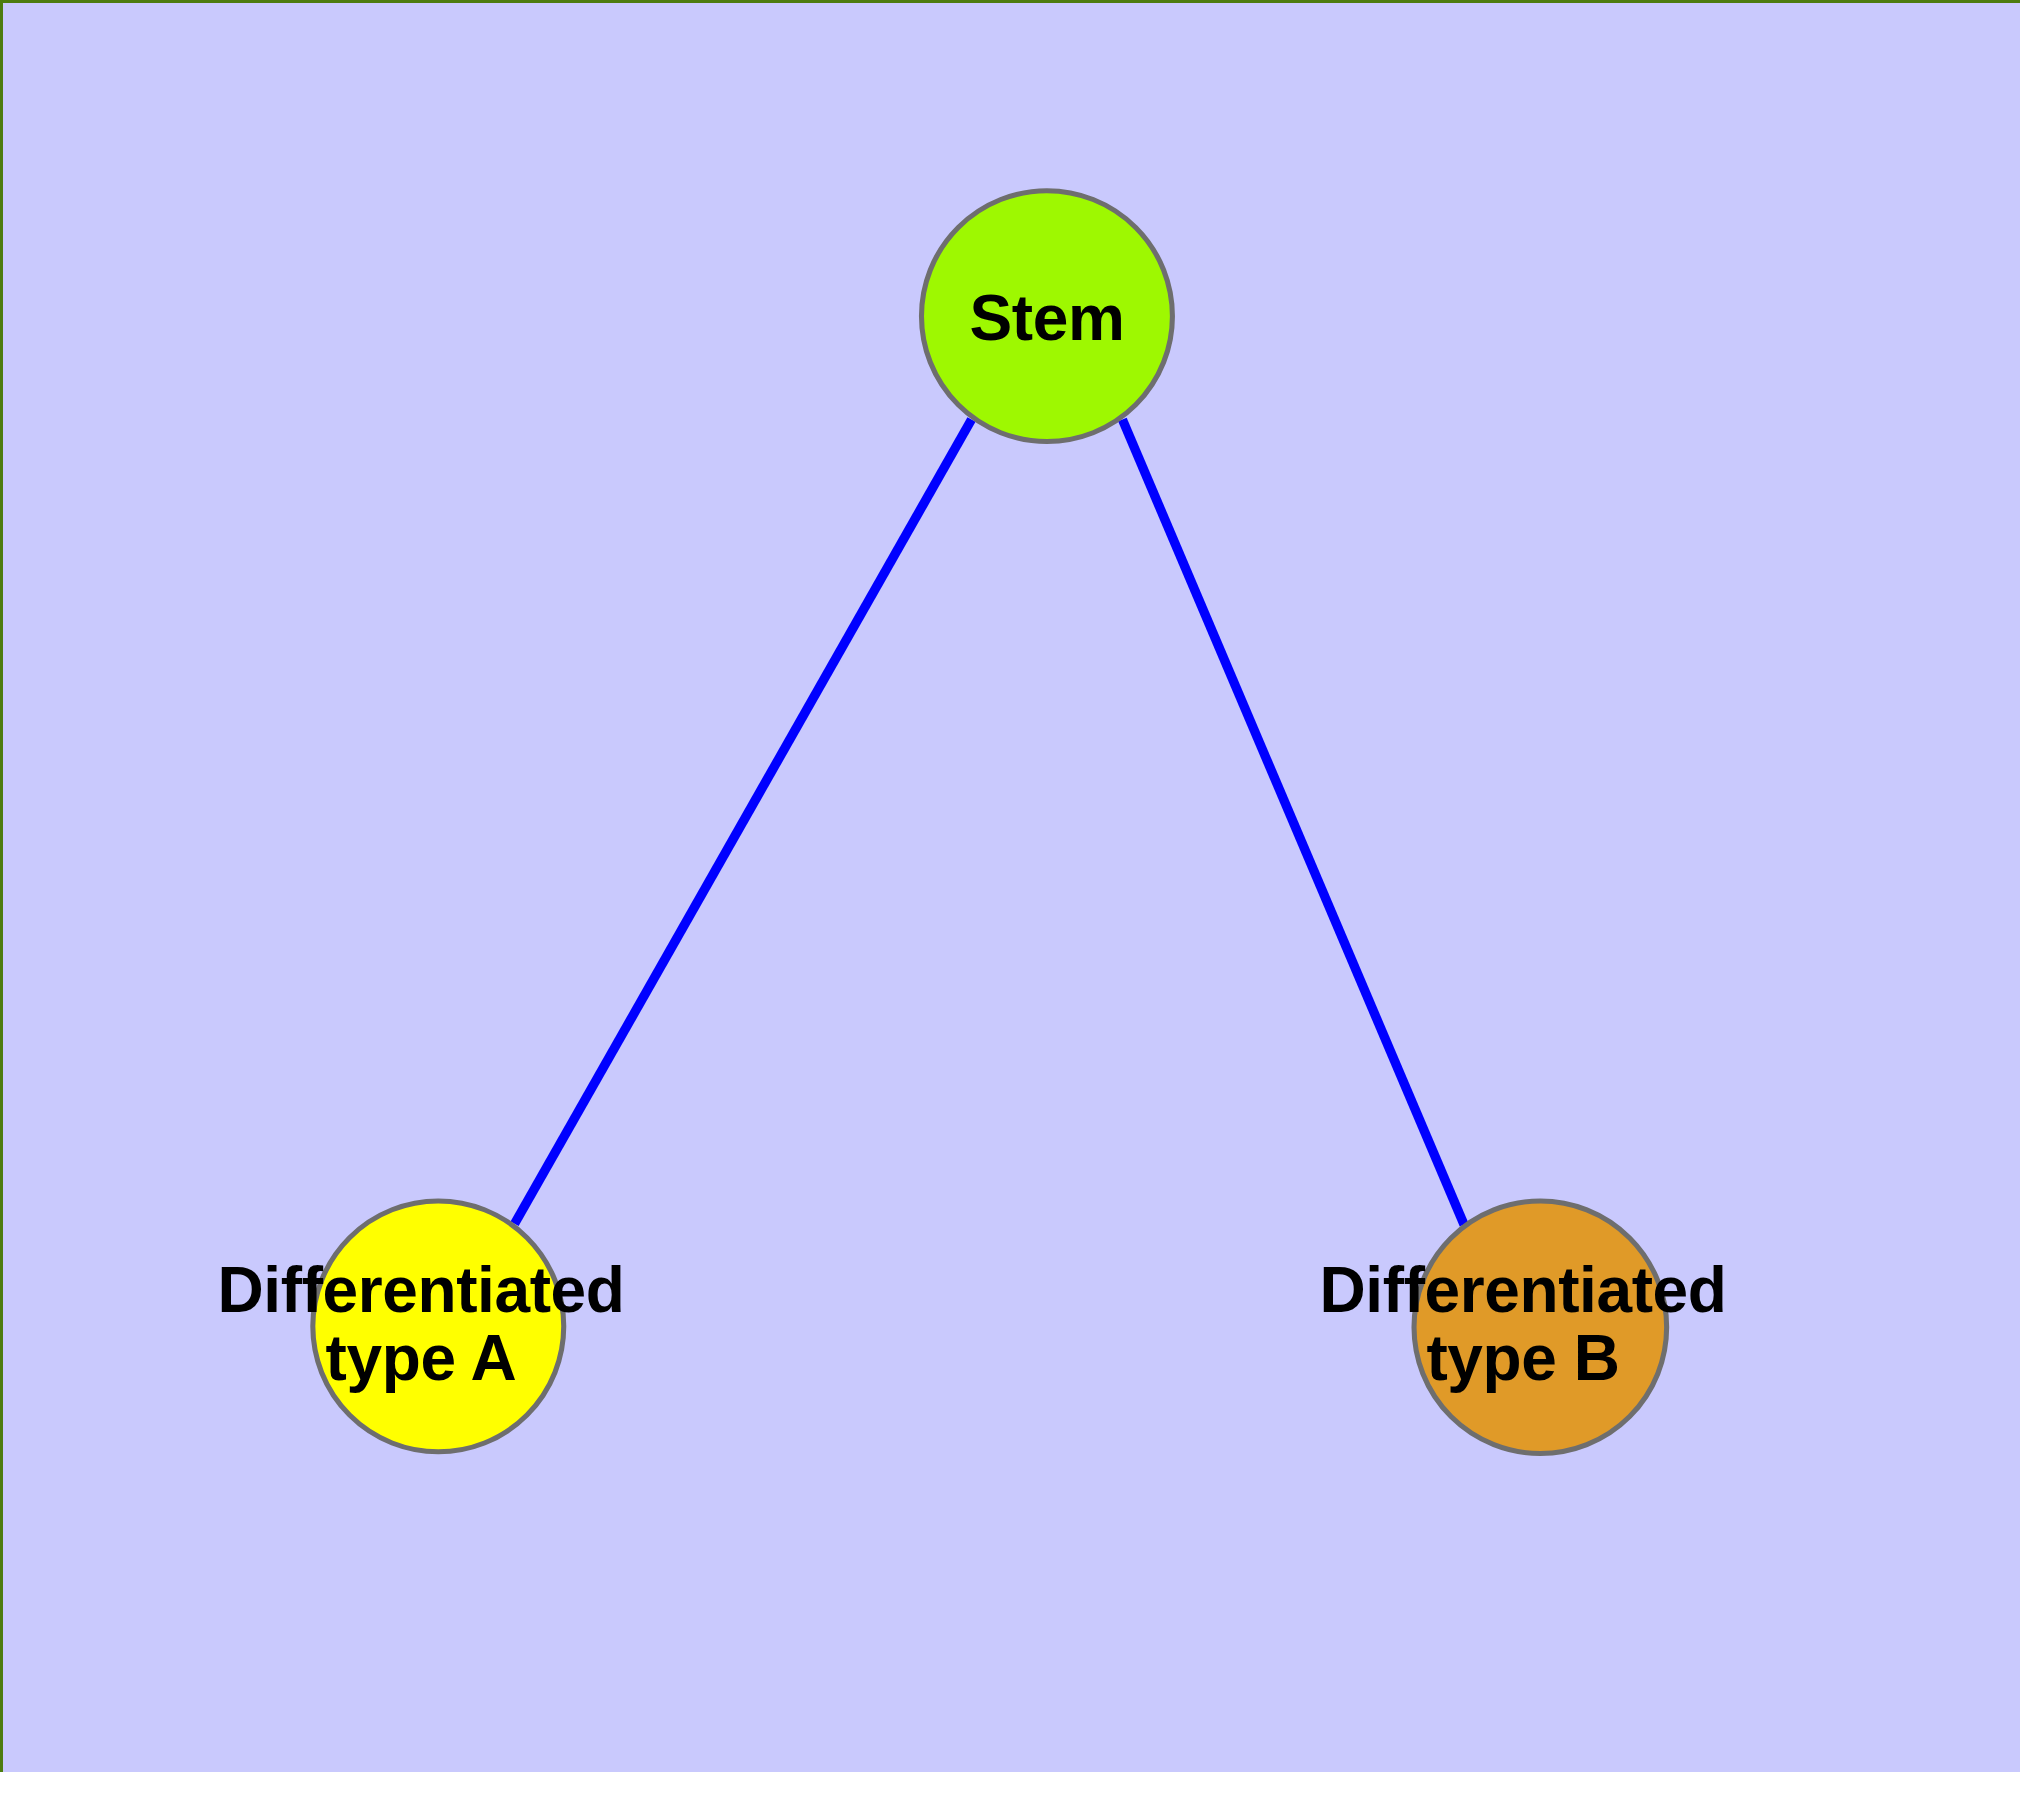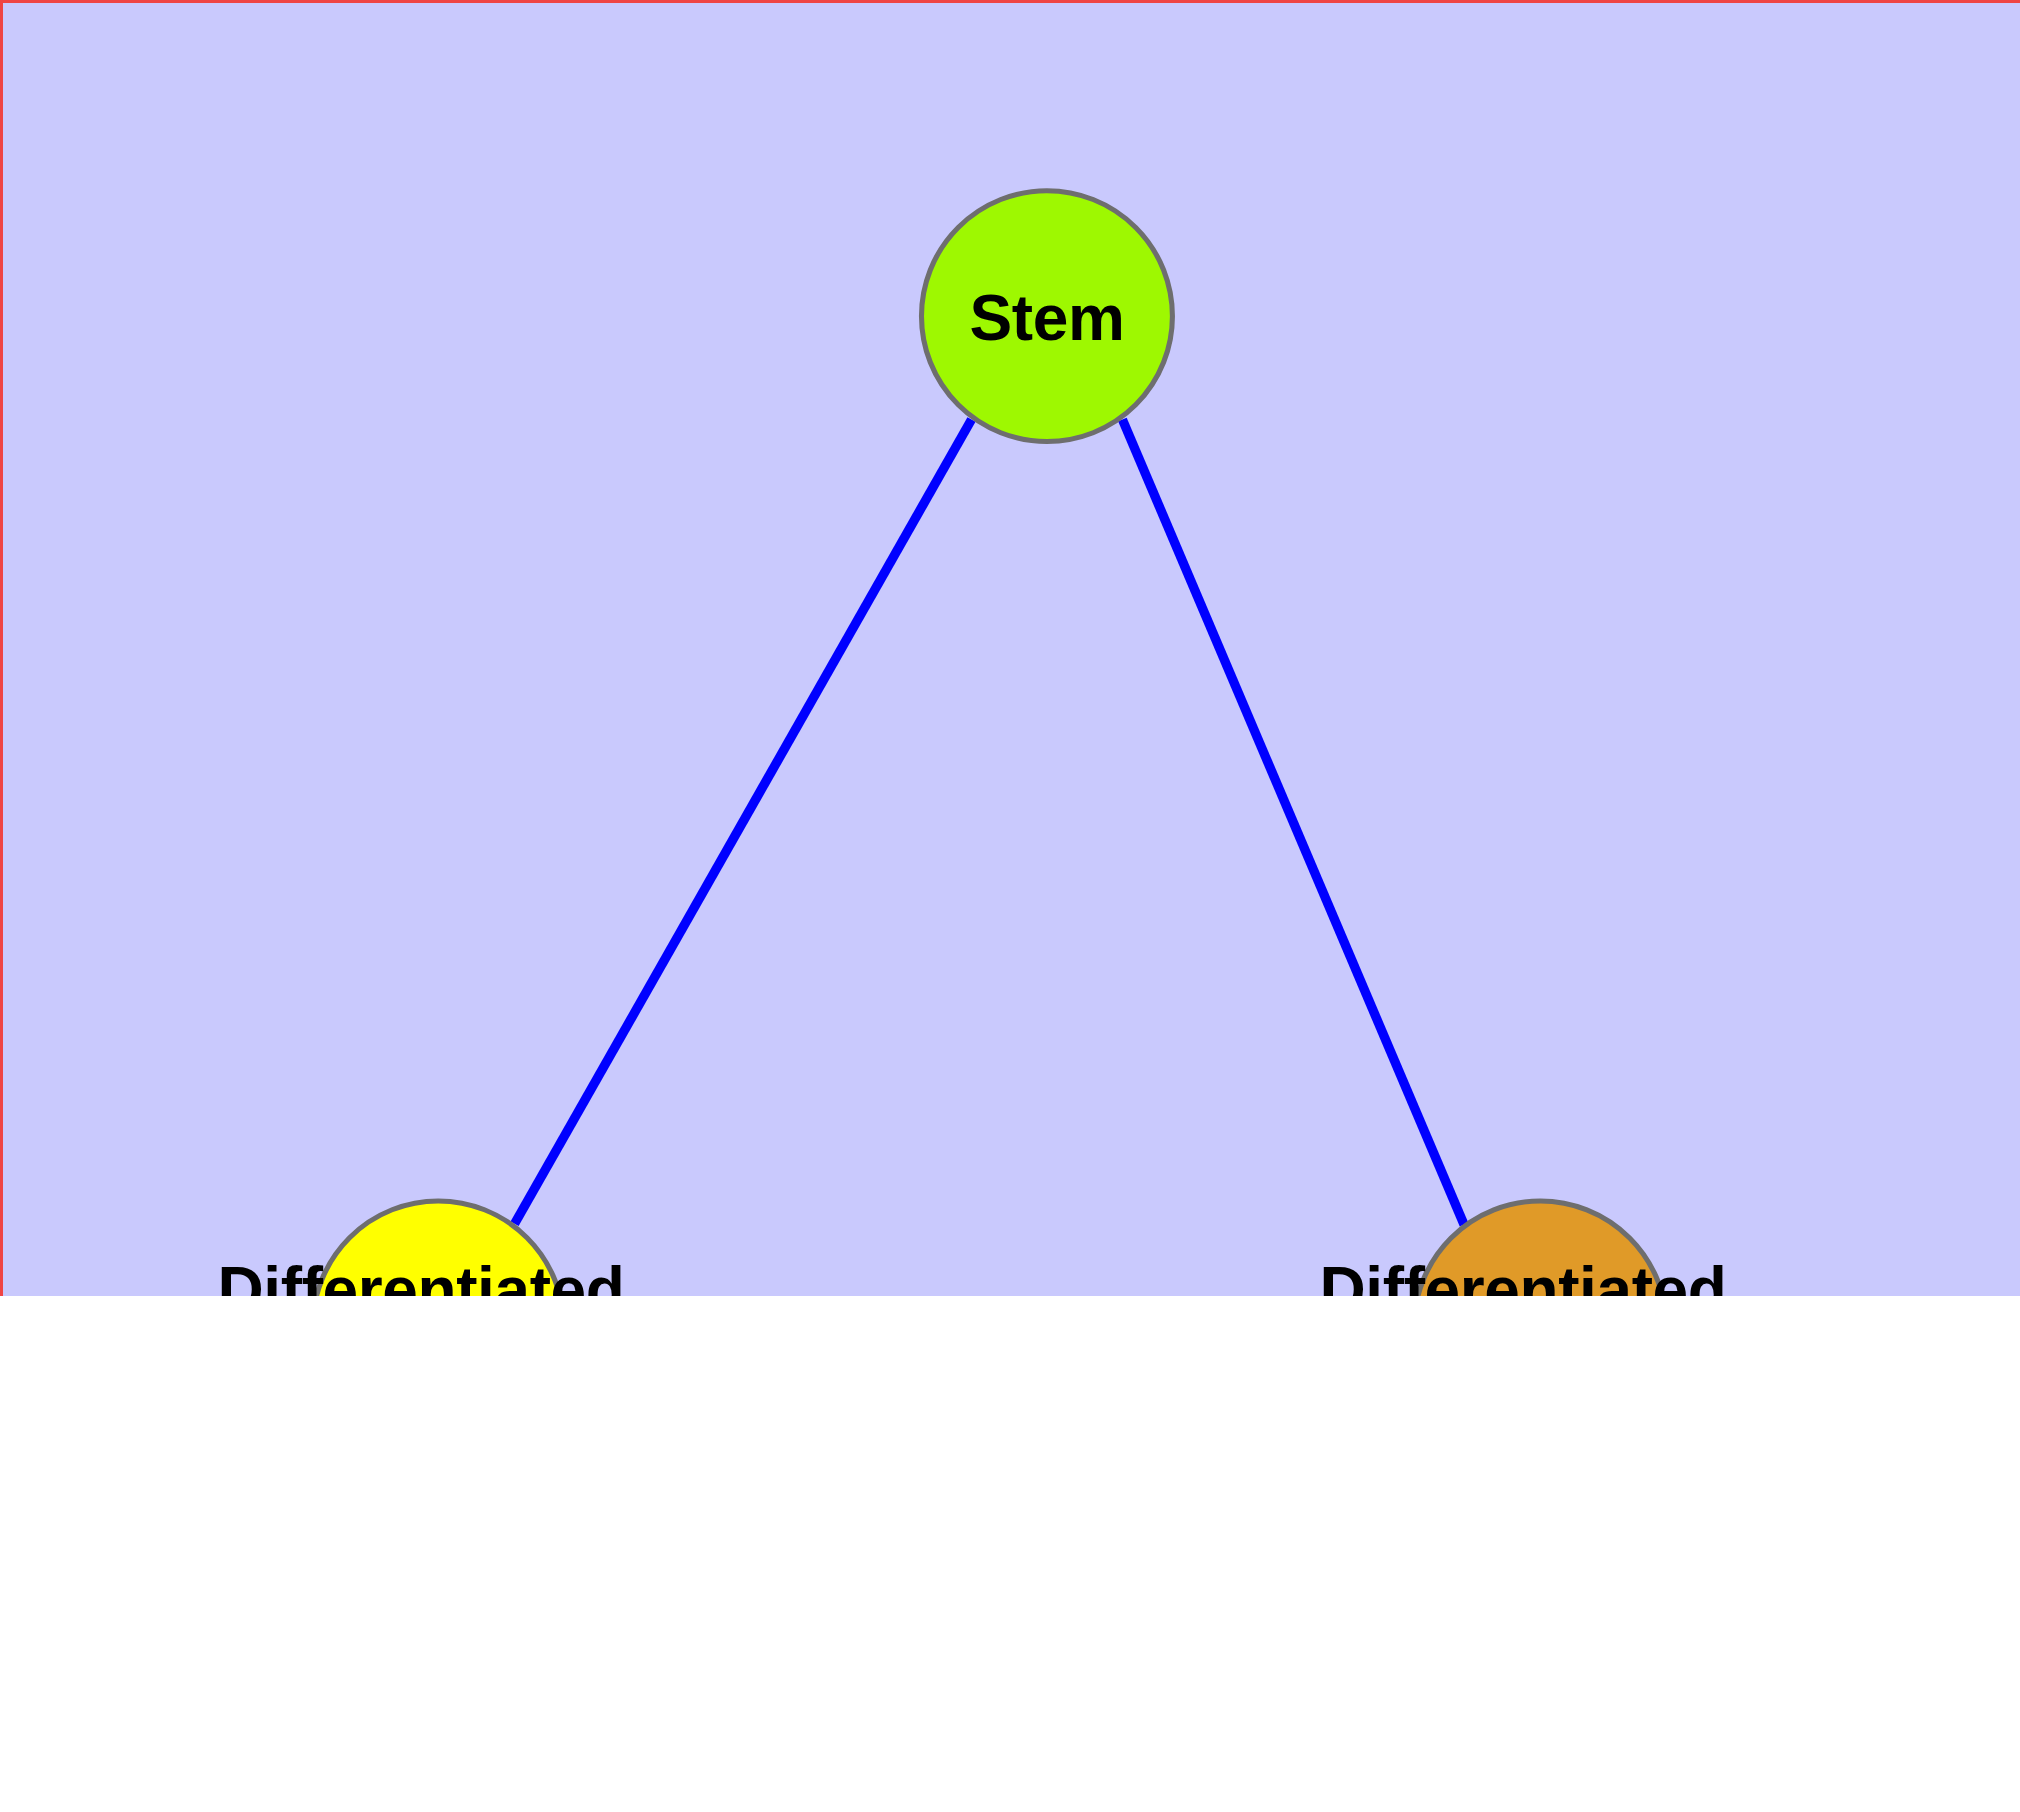--- a/index.html
+++ b/index.html
@@ -4,23 +4,23 @@
 <title>Cell Differentiation Graph</title>
 <style>
   html, body {
     margin: 0;
     padding: 0;
     background: #ffffff;
   }
   #canvas {
     position: relative;
     width: 2021px;
-    height: 1296px;
+    height: 1772px;
     overflow: hidden;
-    background: #ef4444;
+    background: #4d7c0f;
     font-family: "Liberation Sans", sans-serif;
     text-decoration: underline;
   }
   #plot-bg {
     position: absolute;
     left: 2.5px;
     top: 2.5px;
     width: 2018px;
     height: 1810px;
     background: #c9c9fd;

